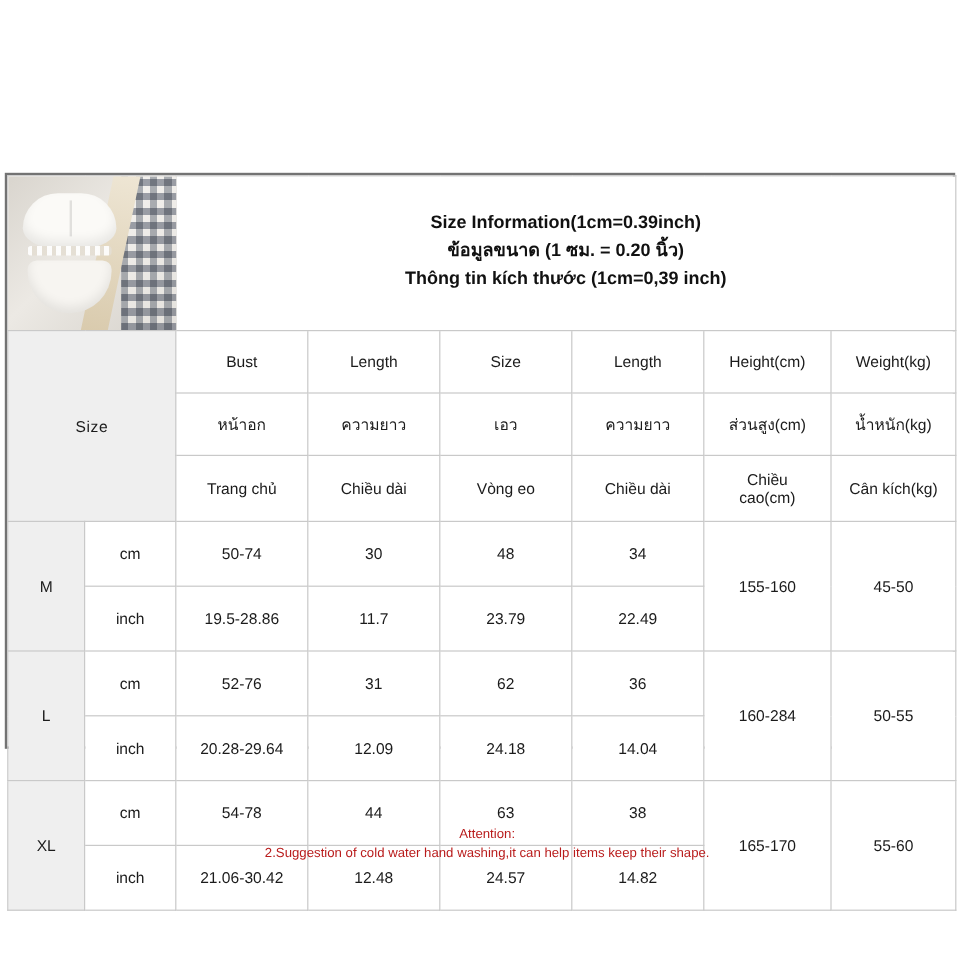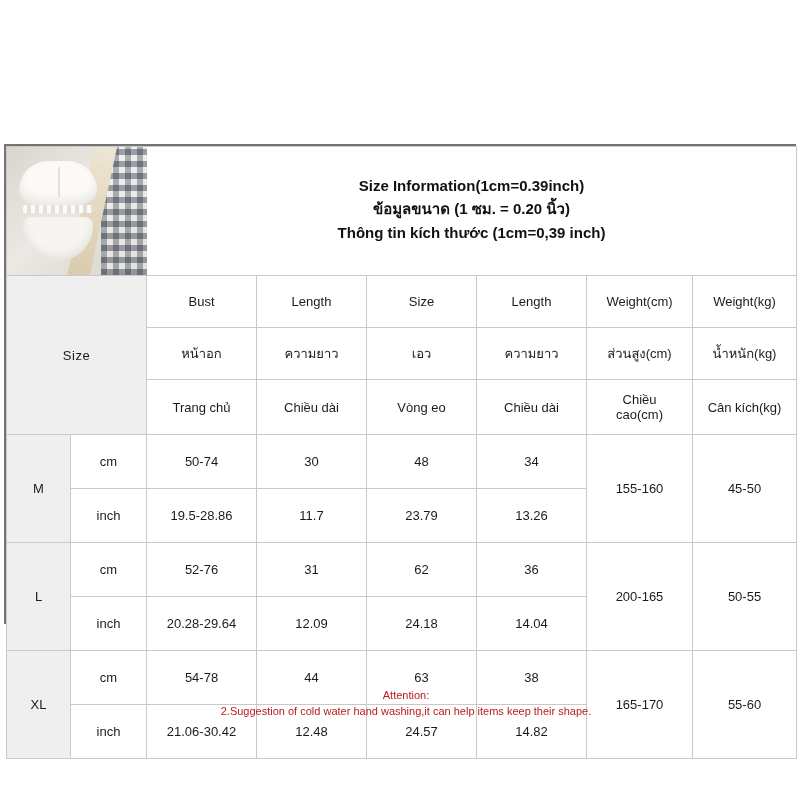--- a/index.html
+++ b/index.html
@@ -198,21 +198,21 @@
           <div>Thông tin kích thước (1cm=0,39 inch)</div>
         </td>
       </tr>
 
       <tr>
         <td class="size-label" colspan="2" rowspan="3">Size</td>
         <td class="colhead">Bust</td>
         <td class="colhead">Length</td>
         <td class="colhead">Size</td>
         <td class="colhead">Length</td>
-        <td class="colhead">Weight(cm)</td>
+        <td class="colhead">Height(cm)</td>
         <td class="colhead">Weight(kg)</td>
       </tr>
 
       <tr>
         <td class="colsub">หน้าอก</td>
         <td class="colsub">ความยาว</td>
         <td class="colsub">เอว</td>
         <td class="colsub">ความยาว</td>
         <td class="colsub">ส่วนสูง(cm)</td>
         <td class="colsub">น้ำหนัก(kg)</td>
@@ -236,31 +236,31 @@
         <td class="val">34</td>
         <td class="val" rowspan="2">155-160</td>
         <td class="val" rowspan="2">45-50</td>
       </tr>
 
       <tr>
         <td class="unit">inch</td>
         <td class="val">19.5-28.86</td>
         <td class="val">11.7</td>
         <td class="val">23.79</td>
-        <td class="val">13.26</td>
+        <td class="val">22.49</td>
       </tr>
 
       <tr>
         <td class="row-size" rowspan="2">L</td>
         <td class="unit">cm</td>
         <td class="val">52-76</td>
         <td class="val">31</td>
         <td class="val">62</td>
         <td class="val">36</td>
-        <td class="val" rowspan="2">200-165</td>
+        <td class="val" rowspan="2">160-284</td>
         <td class="val" rowspan="2">50-55</td>
       </tr>
 
       <tr>
         <td class="unit">inch</td>
         <td class="val">20.28-29.64</td>
         <td class="val">12.09</td>
         <td class="val">24.18</td>
         <td class="val">14.04</td>
       </tr>

